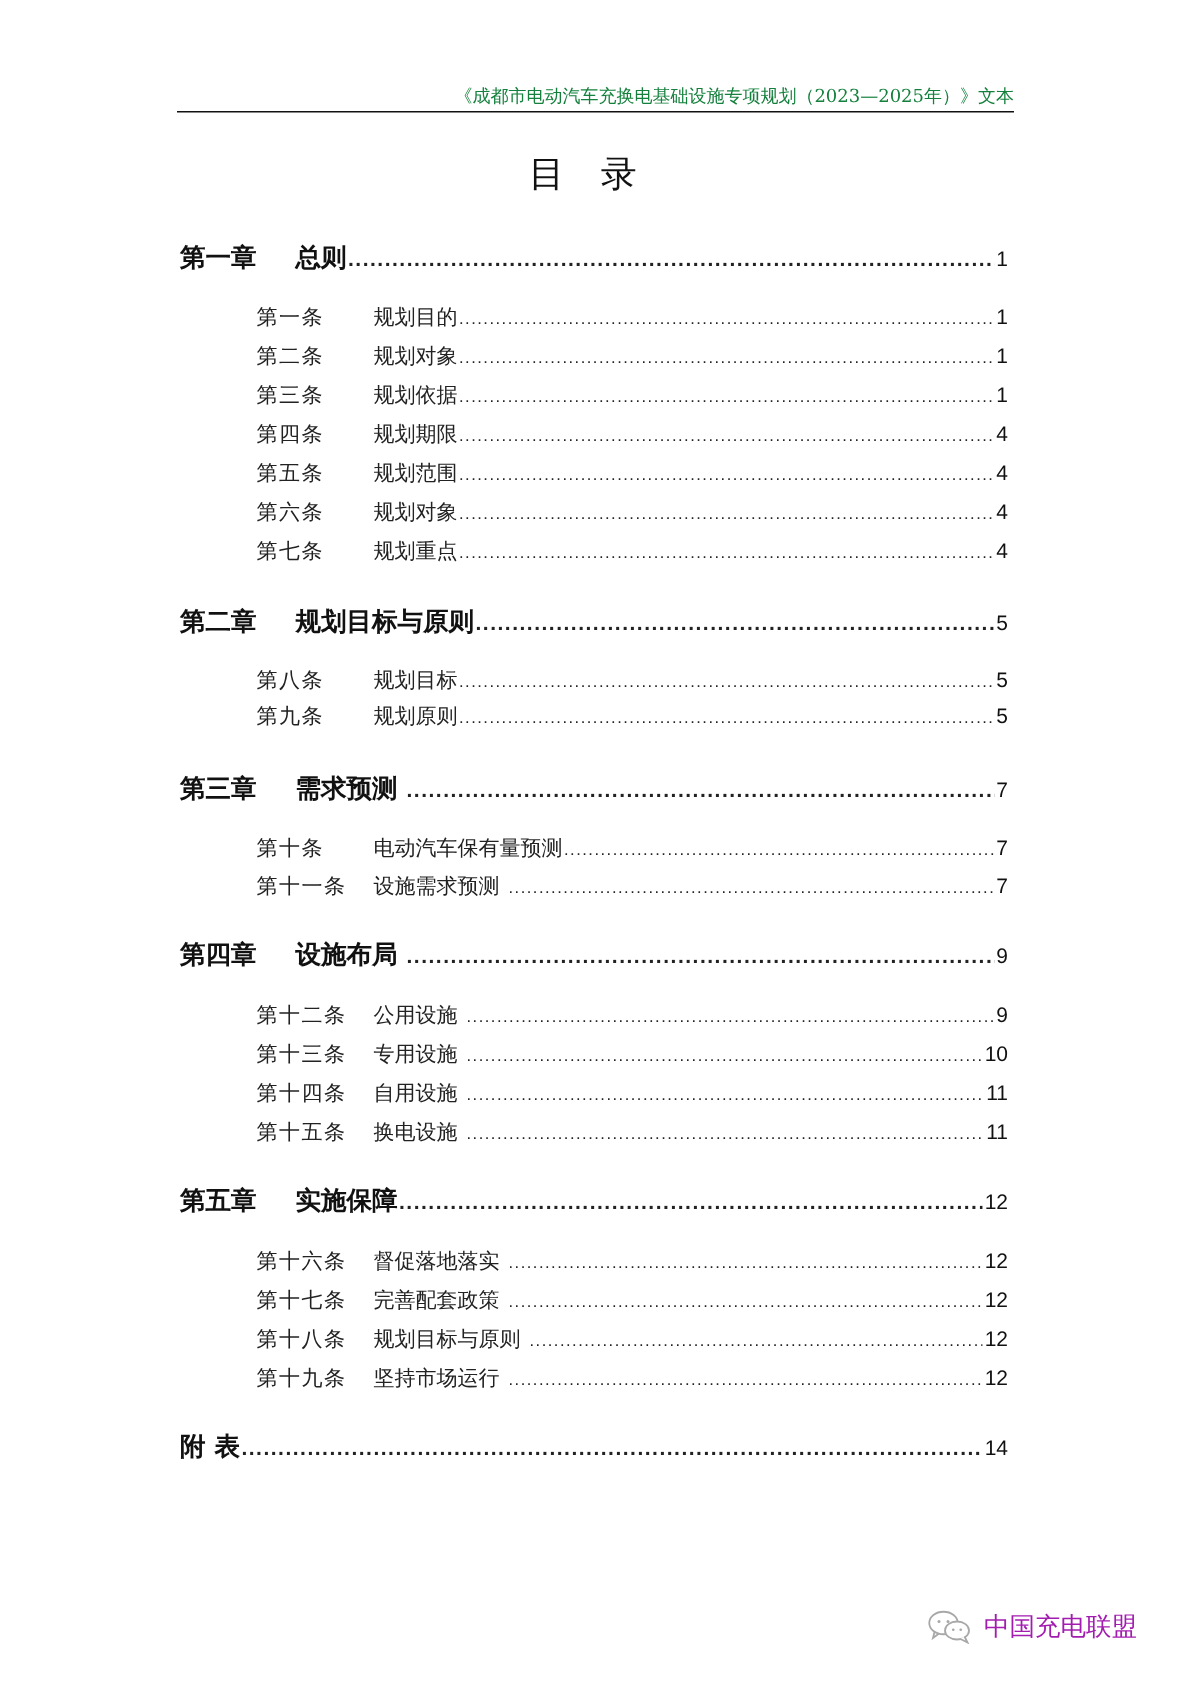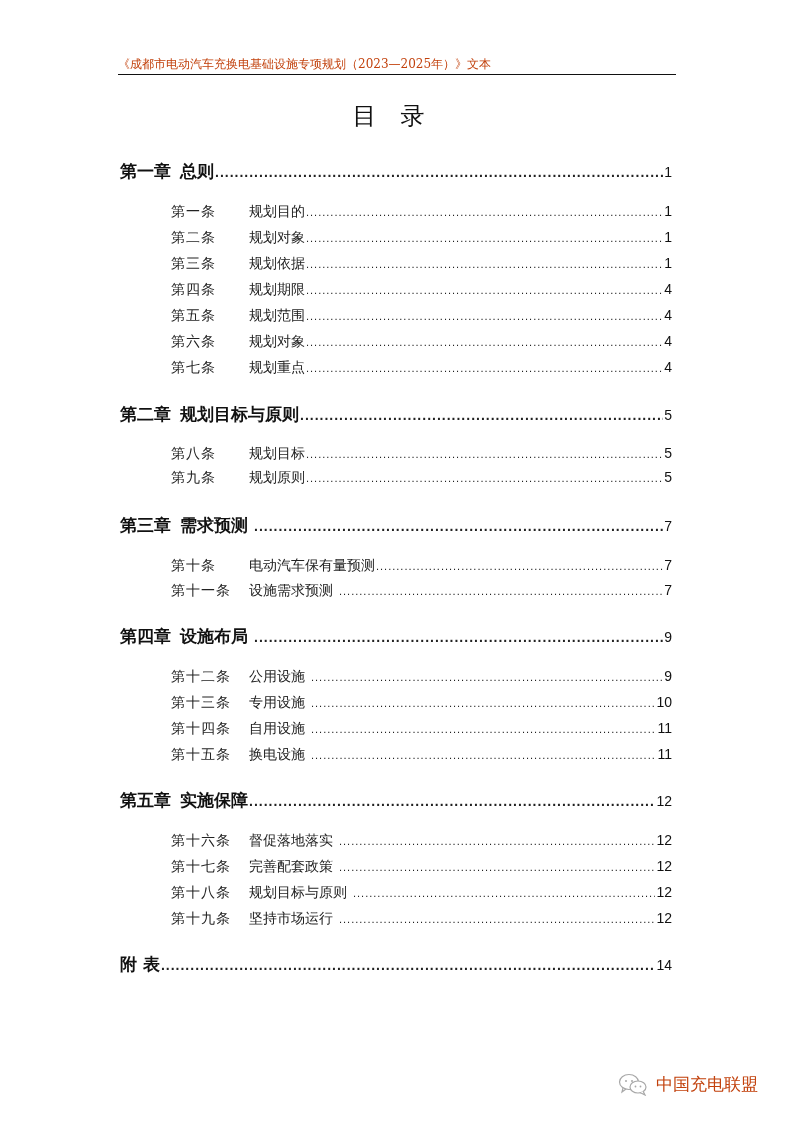--- a/index.html
+++ b/index.html
@@ -13,24 +13,24 @@
       position: relative;
       overflow: hidden;
       color: #111;
       font-family: "DejaVu Serif", "Liberation Serif", serif;
     }
     .running-header {
       position: absolute;
       left: 118px;
       top: 56px;
       width: 558px;
-      text-align: left;
+      text-align: right;
       font-family: "DejaVu Serif", "Liberation Serif", serif;
       font-size: 12px;
-      color: #c2410c;
+      color: #15803d;
       letter-spacing: 0px;
       white-space: nowrap;
     }
     .header-rule {
       position: absolute;
       left: 118px;
       top: 74px;
       width: 558px;
       height: 0;
       border-top: 1.4px solid #111;
@@ -74,21 +74,21 @@
       width: 501px;
       font-family: "DejaVu Serif", "Liberation Serif", serif;
       font-size: 14px;
       color: #222;
       height: 20px;
     }
     .entry .num-label {
       flex: 0 0 auto;
     }
     .entry.chapter .num-label {
-      margin-right: 9px;
+      margin-right: 26px;
     }
     .entry.article .num-label {
       width: 78px;
       letter-spacing: 1px;
     }
     .entry .title-label {
       flex: 0 0 auto;
     }
     .entry .leader {
       flex: 1 1 auto;
@@ -114,21 +114,21 @@
       font-weight: normal;
       font-size: 14px;
       color: #111;
     }
     .watermark {
       position: absolute;
       left: 618px;
       top: 1072px;
       display: flex;
       align-items: center;
-      color: #c2410c;
+      color: #a21caf;
       font-family: "DejaVu Sans", "Liberation Sans", sans-serif;
       font-size: 17px;
     }
     .watermark .wechat-icon {
       width: 30px;
       height: 24px;
       margin-right: 8px;
     }
   </style>
 </head>

